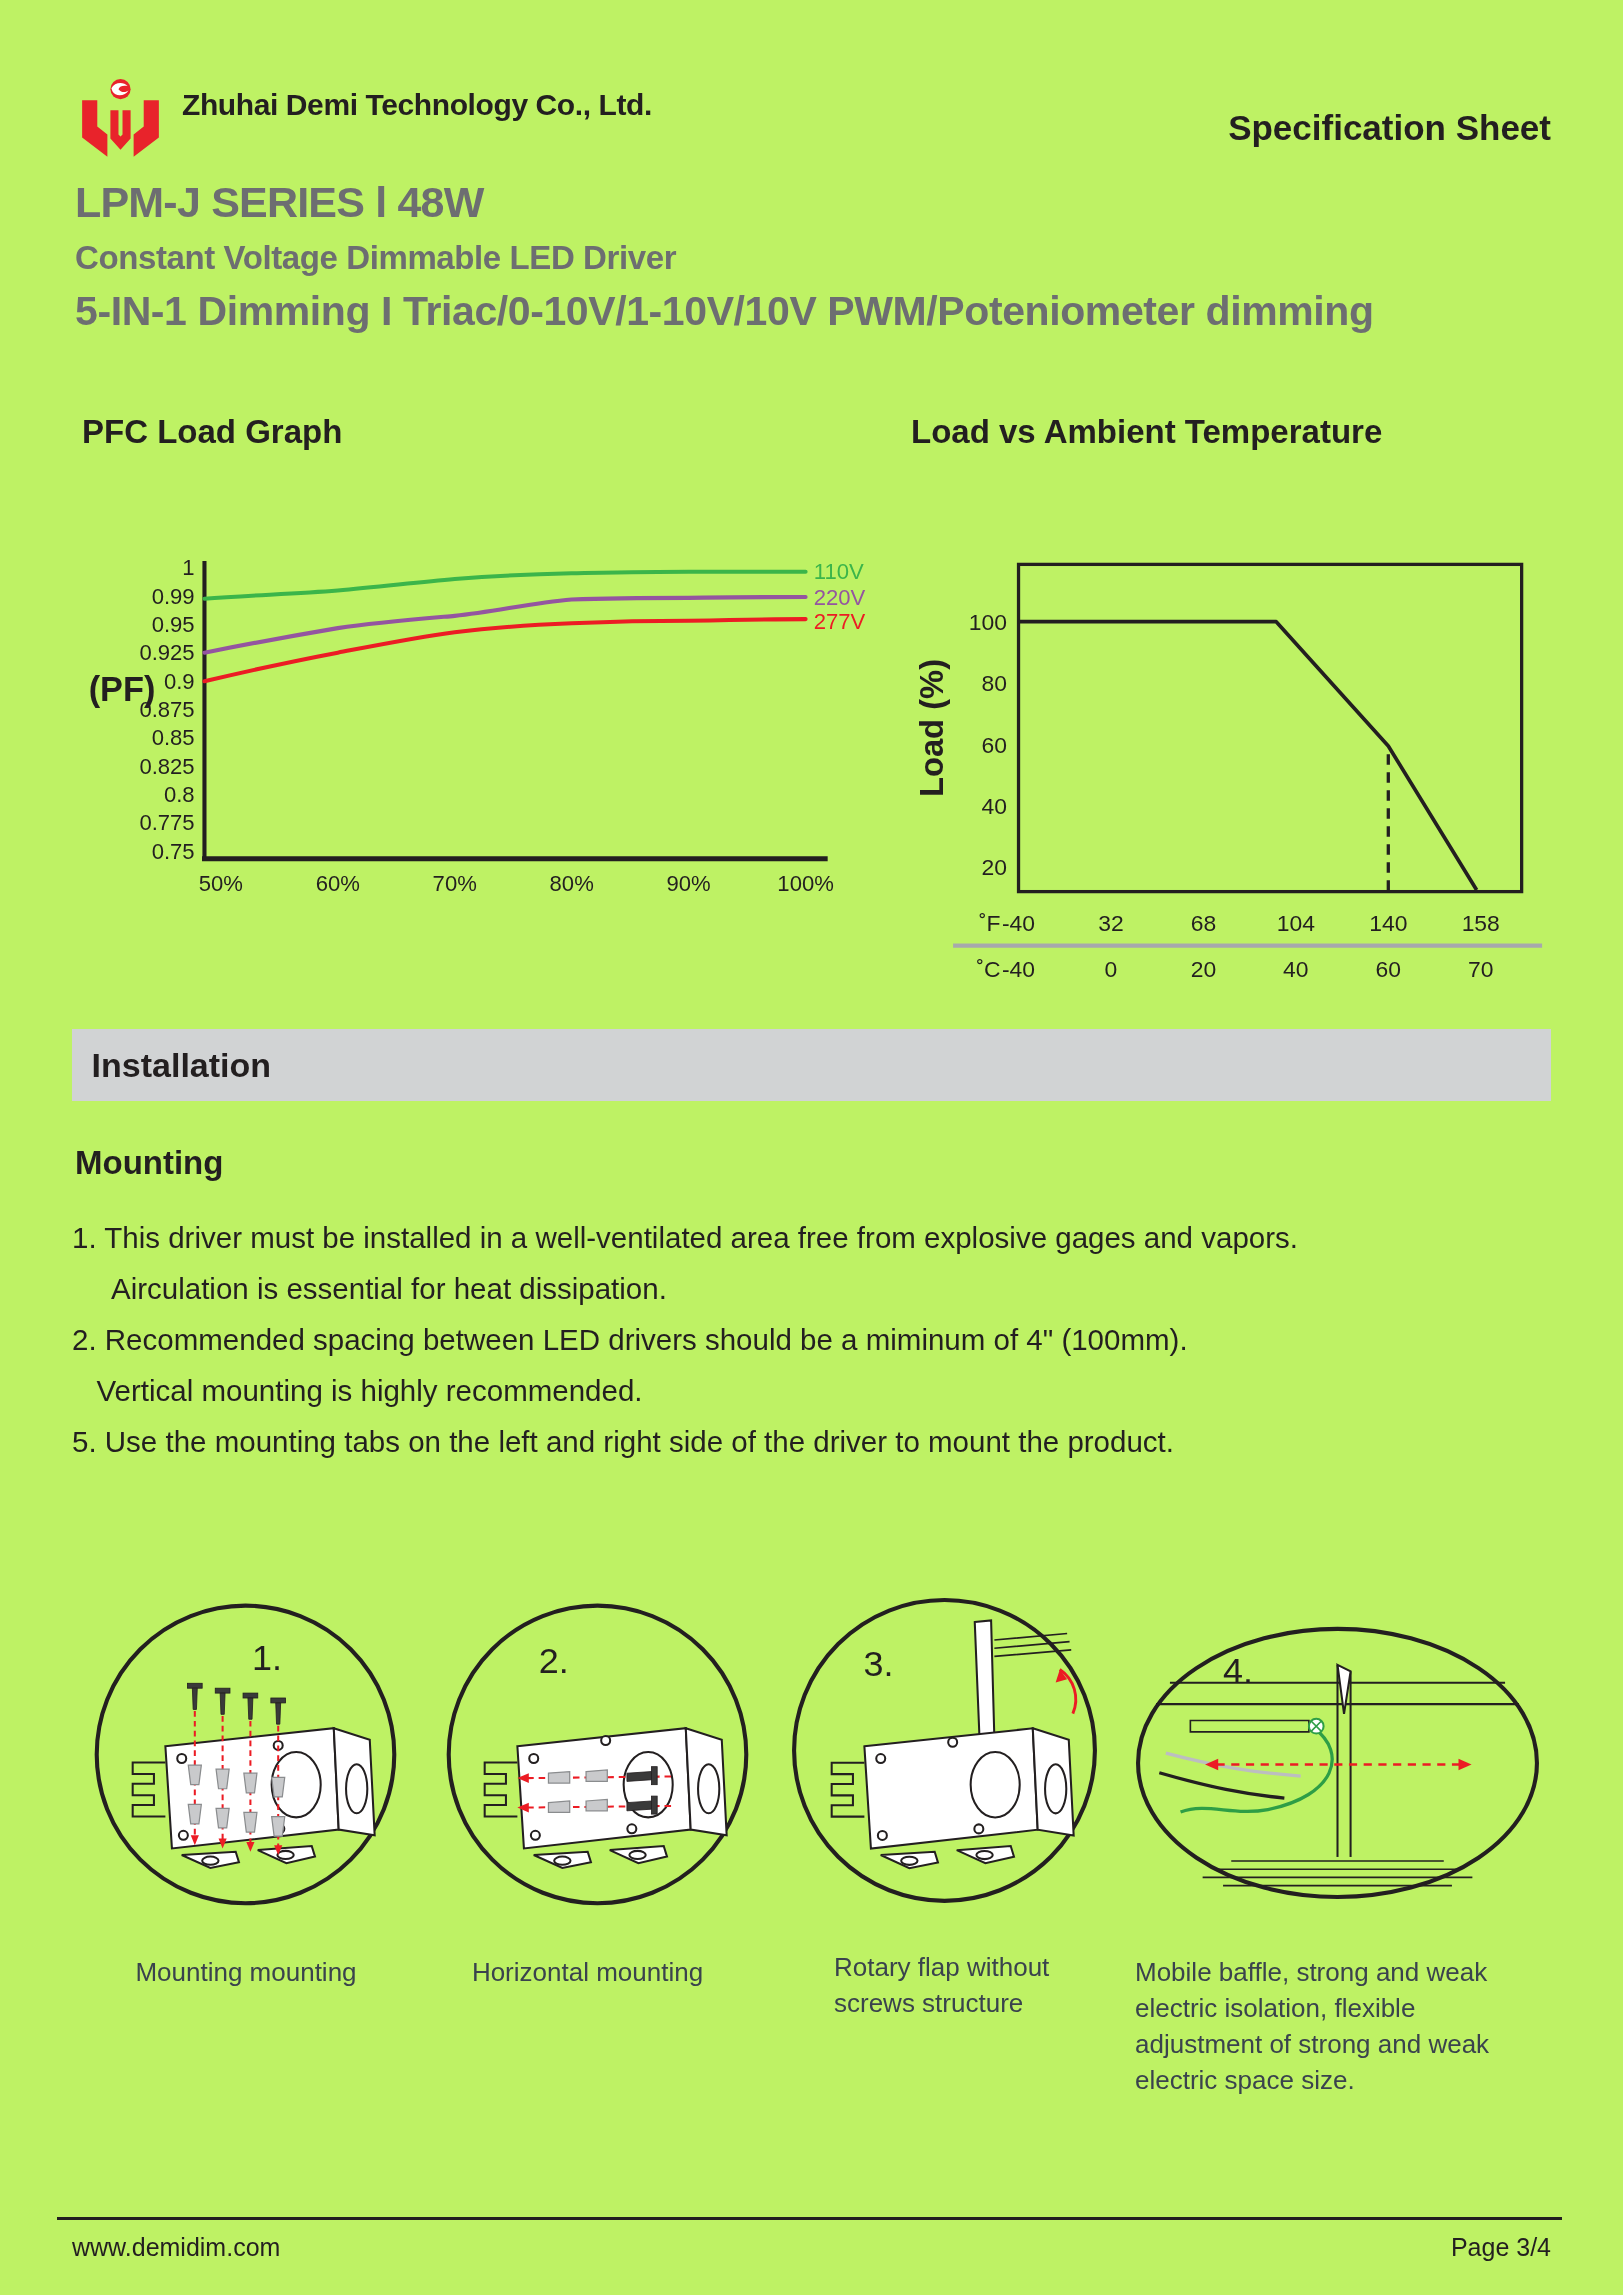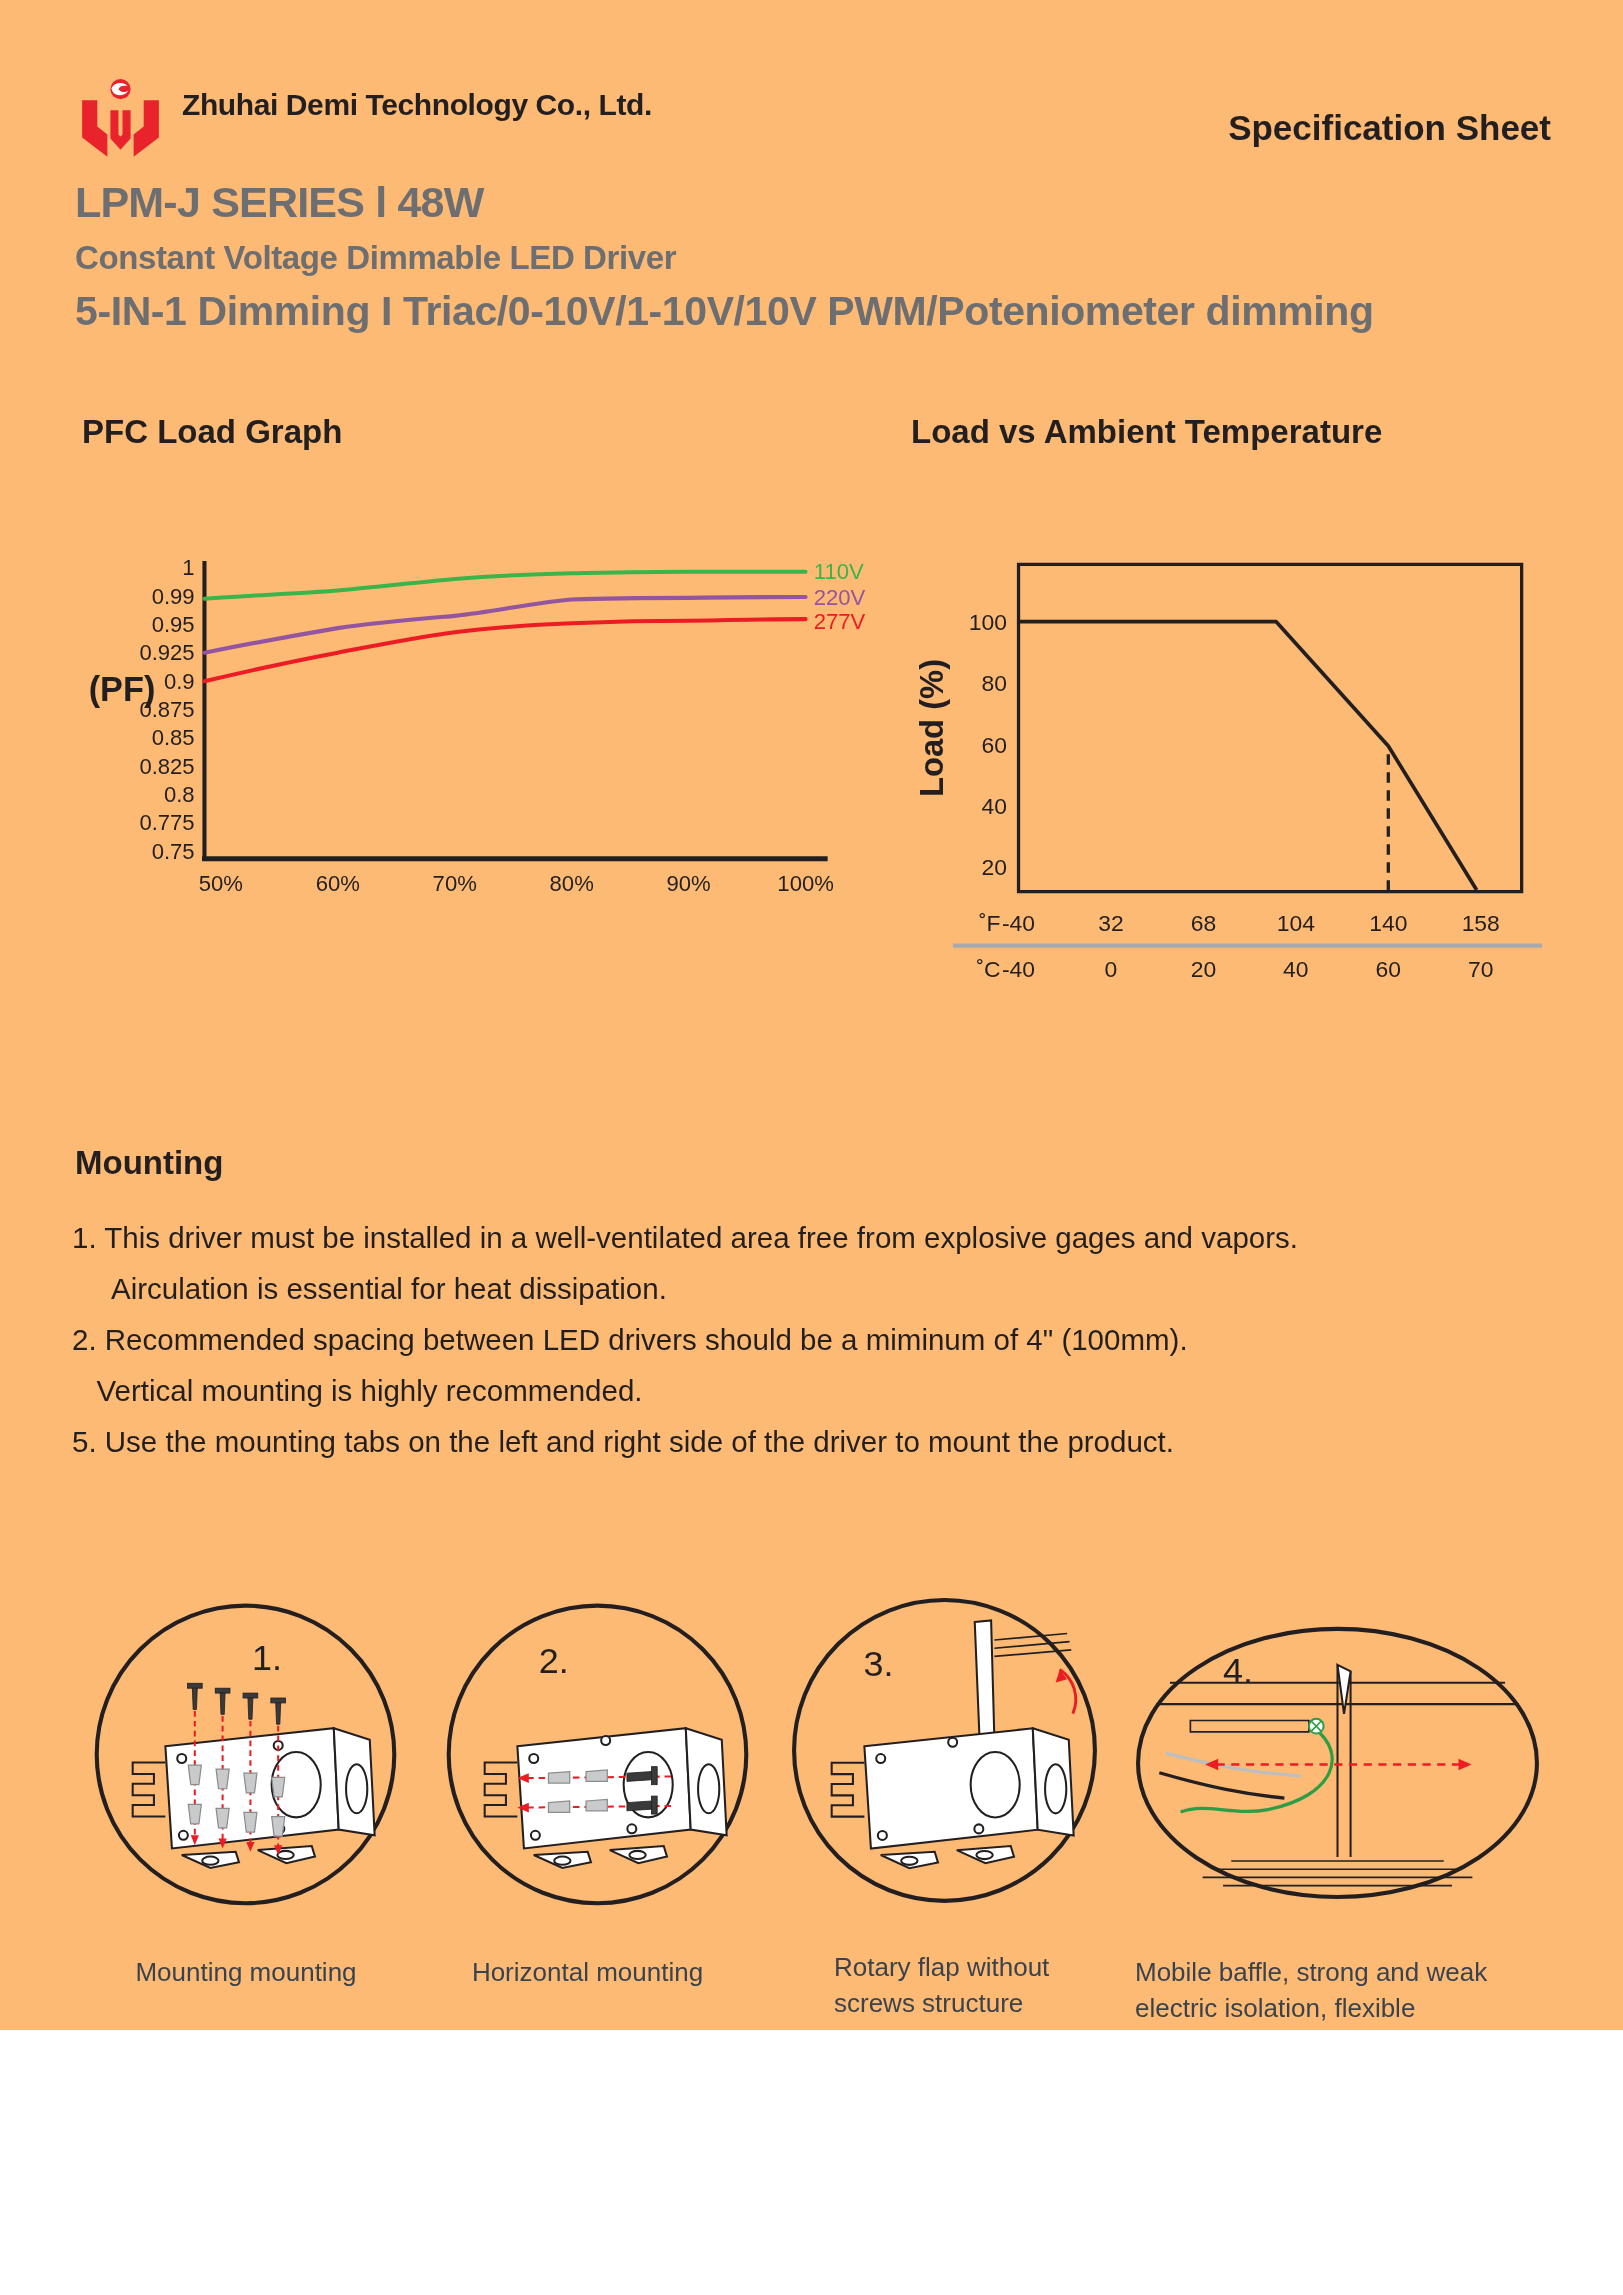--- a/index.html
+++ b/index.html
@@ -1,17 +1,17 @@
 <!DOCTYPE html>
 <html style="font-size:13px"><head>
 <meta charset="utf-8">
 <style>
   html,body{margin:0;padding:0;background:#ffffff;}
   #page{
-    position:relative;width:1623px;height:2030px;background:#fdba74;
+    position:relative;width:1623px;height:2295px;background:#bef264;
     font-family:"Liberation Sans",sans-serif;color:#231f20;overflow:hidden;
   }
   .abs{position:absolute;}
   .company-name{left:182px;top:88px;font-size:30px;font-weight:bold;color:#231f20;letter-spacing:-0.4px;}
   .spec-sheet{right:72px;top:108px;font-size:35px;font-weight:bold;color:#231f20;}
   .series-title{left:75px;top:178px;font-size:43px;font-weight:bold;color:#6d6e71;letter-spacing:-0.8px;}
   .sub1{left:75px;top:239px;font-size:33px;font-weight:bold;color:#6d6e71;letter-spacing:-0.4px;}
   .sub2{left:75px;top:288px;font-size:41px;font-weight:bold;color:#6d6e71;letter-spacing:-0.4px;}
   .chart-title{font-size:33px;font-weight:bold;color:#231f20;}
   .banner{
@@ -119,20 +119,23 @@
 
     <text class="tick28" x="118" y="634" text-anchor="end">˚C</text>
     <text class="tick28" x="140" y="634" text-anchor="middle">-40</text>
     <text class="tick28" x="253" y="634" text-anchor="middle">0</text>
     <text class="tick28" x="366" y="634" text-anchor="middle">20</text>
     <text class="tick28" x="479" y="634" text-anchor="middle">40</text>
     <text class="tick28" x="592" y="634" text-anchor="middle">60</text>
     <text class="tick28" x="705" y="634" text-anchor="middle">70</text>
   </svg>
 
+  <div class="abs banner">
+    <div class="abs banner-label">Installation</div>
+  </div>
 
   <div class="abs mounting-h">Mounting</div>
   <div class="abs mlist">
     <div class="mline">1. This driver must be installed in a well-ventilated area free from explosive gages and vapors.</div>
     <div class="mline indent-lg">Airculation is essential for heat dissipation.</div>
     <div class="mline">2. Recommended spacing between LED drivers should be a miminum of 4" (100mm).</div>
     <div class="mline indent-sm">Vertical mounting is highly recommended.</div>
     <div class="mline">5. Use the mounting tabs on the left and right side of the driver to mount the product.</div>
   </div>
 

